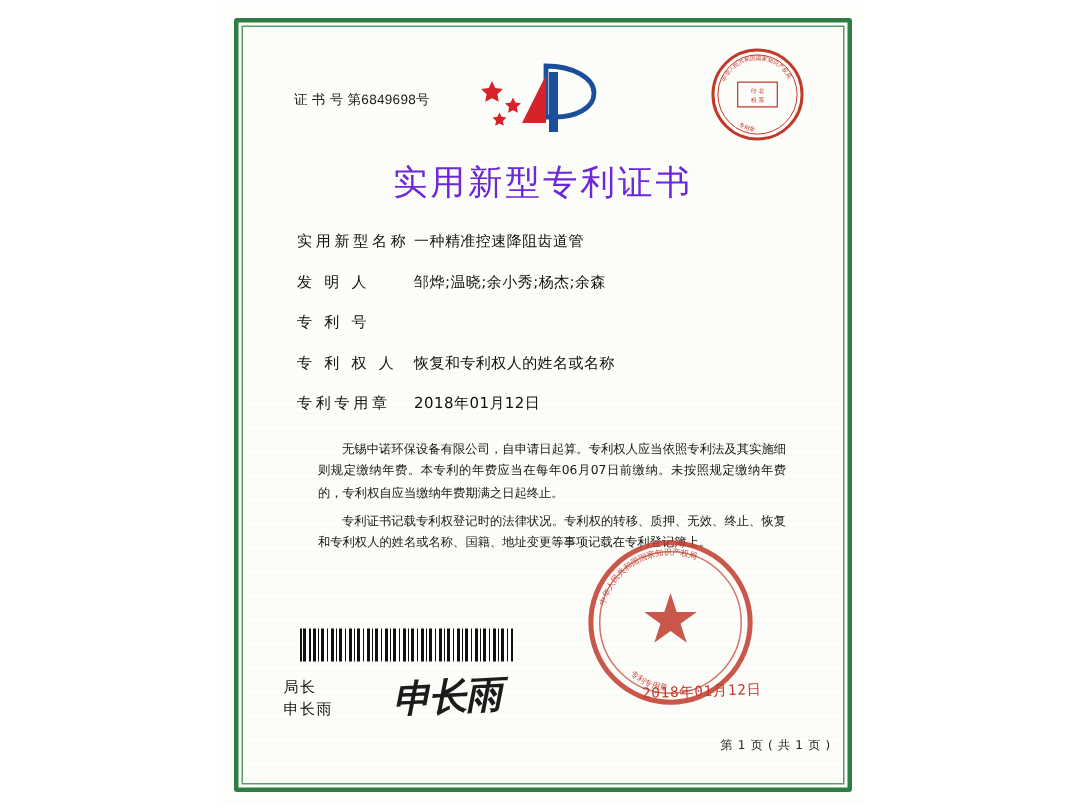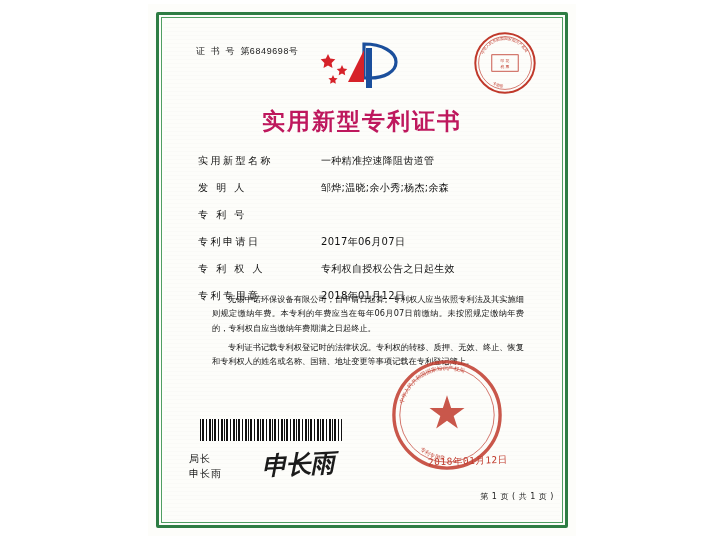--- a/index.html
+++ b/index.html
@@ -58,48 +58,48 @@
     position: absolute;
     left: 22px;
     top: 20px;
     right: 22px;
     bottom: 20px;
   }
 
   .cert-number {
     position: absolute;
     left: 26px;
-    top: 21px;
+    top: 36px;
     font-size: 9px;
     color: #1a1a1a;
     letter-spacing: 0.2px;
-    font-family: Liberation Mono, monospace;
+    font-family: Liberation Sans, sans-serif;
     text-align: right;
   }
 
   
   .logo {
     position: absolute;
     left: 50%;
     top: 14px;
     transform: translateX(-50%);
     width: 120px;
     height: 56px;
   }
 
   .title {
     position: absolute;
     left: 0;
     right: 0;
     top: 82px;
     text-align: center;
     font-size: 23px;
-    font-weight: bold;
+    font-weight: normal;
     letter-spacing: 2px;
-    color: #be185d;
+    color: #6d28d9;
     font-family: "DejaVu Sans", "Liberation Sans", sans-serif;
   }
 
   
   .seal-top {
     position: absolute;
     right: 16px;
     top: 6px;
     width: 66px;
     height: 66px;
@@ -120,21 +120,20 @@
     color: #111;
   }
   .field-label {
     flex: 0 0 78px;
     letter-spacing: 2.5px;
     white-space: nowrap;
   }
   .field-value {
     flex: 1 1 auto;
     letter-spacing: 0.3px;
-    margin-left: 45px;
   }
 
   
   .body-text {
     position: absolute;
     left: 42px;
     right: 30px;
     top: 268px;
     font-size: 8.2px;
     line-height: 1.75;
@@ -274,28 +273,24 @@
 
         <div class="field-row">
           <div class="field-label">发 明 人</div>
           <div class="field-value">邹烨;温晓;余小秀;杨杰;余森</div>
         </div>
 
         <div class="field-row">
           <div class="field-label">专 利 号</div>
         </div>
 
-        <div class="field-row">
-          <div class="field-label">专利申请日</div>
-          <div class="field-value">2017年06月07日</div>
-        </div>
 
         <div class="field-row">
           <div class="field-label">专 利 权 人</div>
-          <div class="field-value">专利权自授权公告之日起生效</div>
+          <div class="field-value">恢复和专利权人的姓名或名称</div>
         </div>
 
         <div class="field-row">
           <div class="field-label">专利专用章</div>
           <div class="field-value">2018年01月12日</div>
         </div>
 
       </div>
 
       <div class="body-text">

